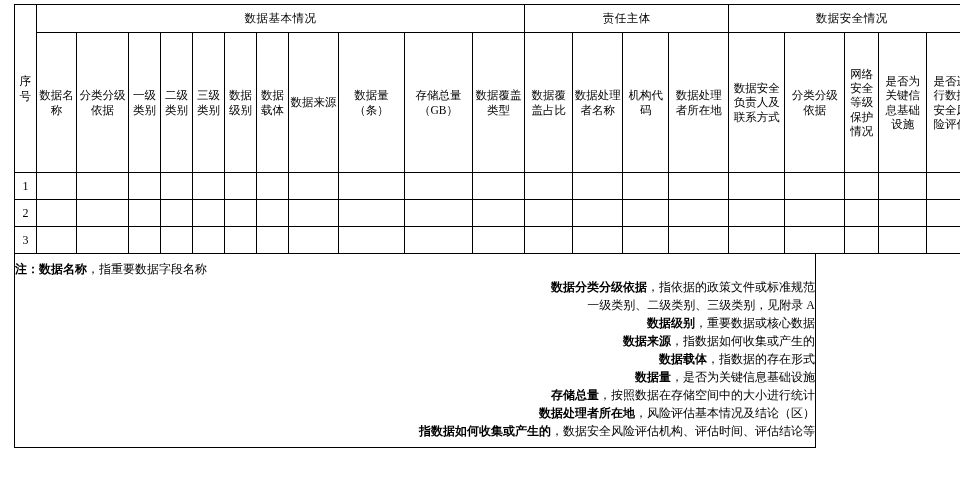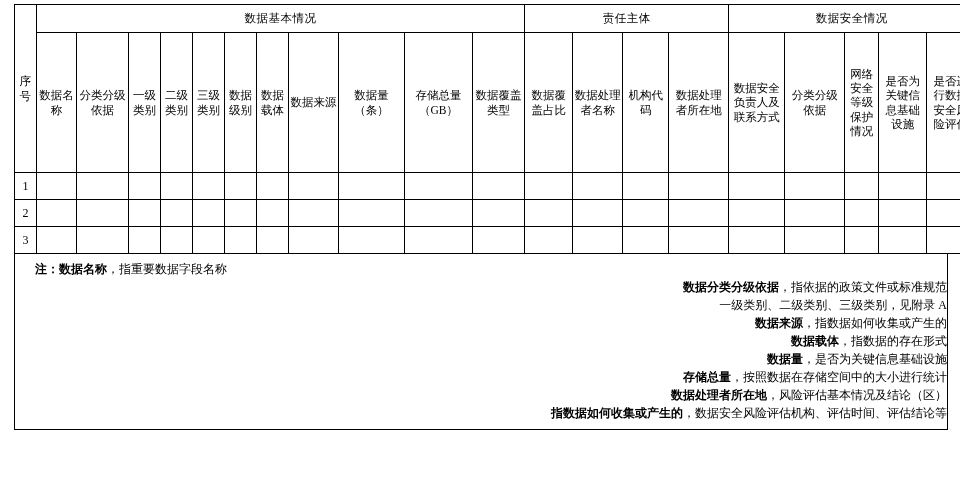--- a/index.html
+++ b/index.html
@@ -60,23 +60,23 @@
   .datarow td {
     height: 26px;
   }
   .datarow td.seqcell {
     font-size: 12px;
   }
   
   .notes {
     border: 1px solid #000;
     border-top: none;
-    width: 934px;
+    width: 802px;
     box-sizing: border-box;
-    padding: 6px 0 7px 20px;
+    padding: 6px 0 7px 0;
     font-size: 12px;
     line-height: 1.0;
   }
   .note-line {
     padding: 3px 0 3px 0;
     white-space: nowrap;
     font-size: 12px;
   }
   .note-line.first {
     padding-left: 0;
@@ -272,20 +272,23 @@
     <div class="note-line first">
       <span class="b">注：</span><span class="b">数据名称</span><span>，指重要数据字段名称</span>
     </div>
     <div class="note-line indent">
       <span class="b">数据分类分级依据</span><span>，指依据的政策文件或标准规范</span>
     </div>
     <div class="note-line indent">
       <span class="b"></span><span>一级类别、二级类别、三级类别，见附录 A</span>
     </div>
     <div class="note-line indent">
+      <span class="b">数据级别</span><span>，重要数据或核心数据</span>
+    </div>
+    <div class="note-line indent">
       <span class="b">数据来源</span><span>，指数据如何收集或产生的</span>
     </div>
     <div class="note-line indent">
       <span class="b">数据载体</span><span>，指数据的存在形式</span>
     </div>
     <div class="note-line indent">
       <span class="b">数据量</span><span>，是否为关键信息基础设施</span>
     </div>
     <div class="note-line indent">
       <span class="b">存储总量</span><span>，按照数据在存储空间中的大小进行统计</span>

